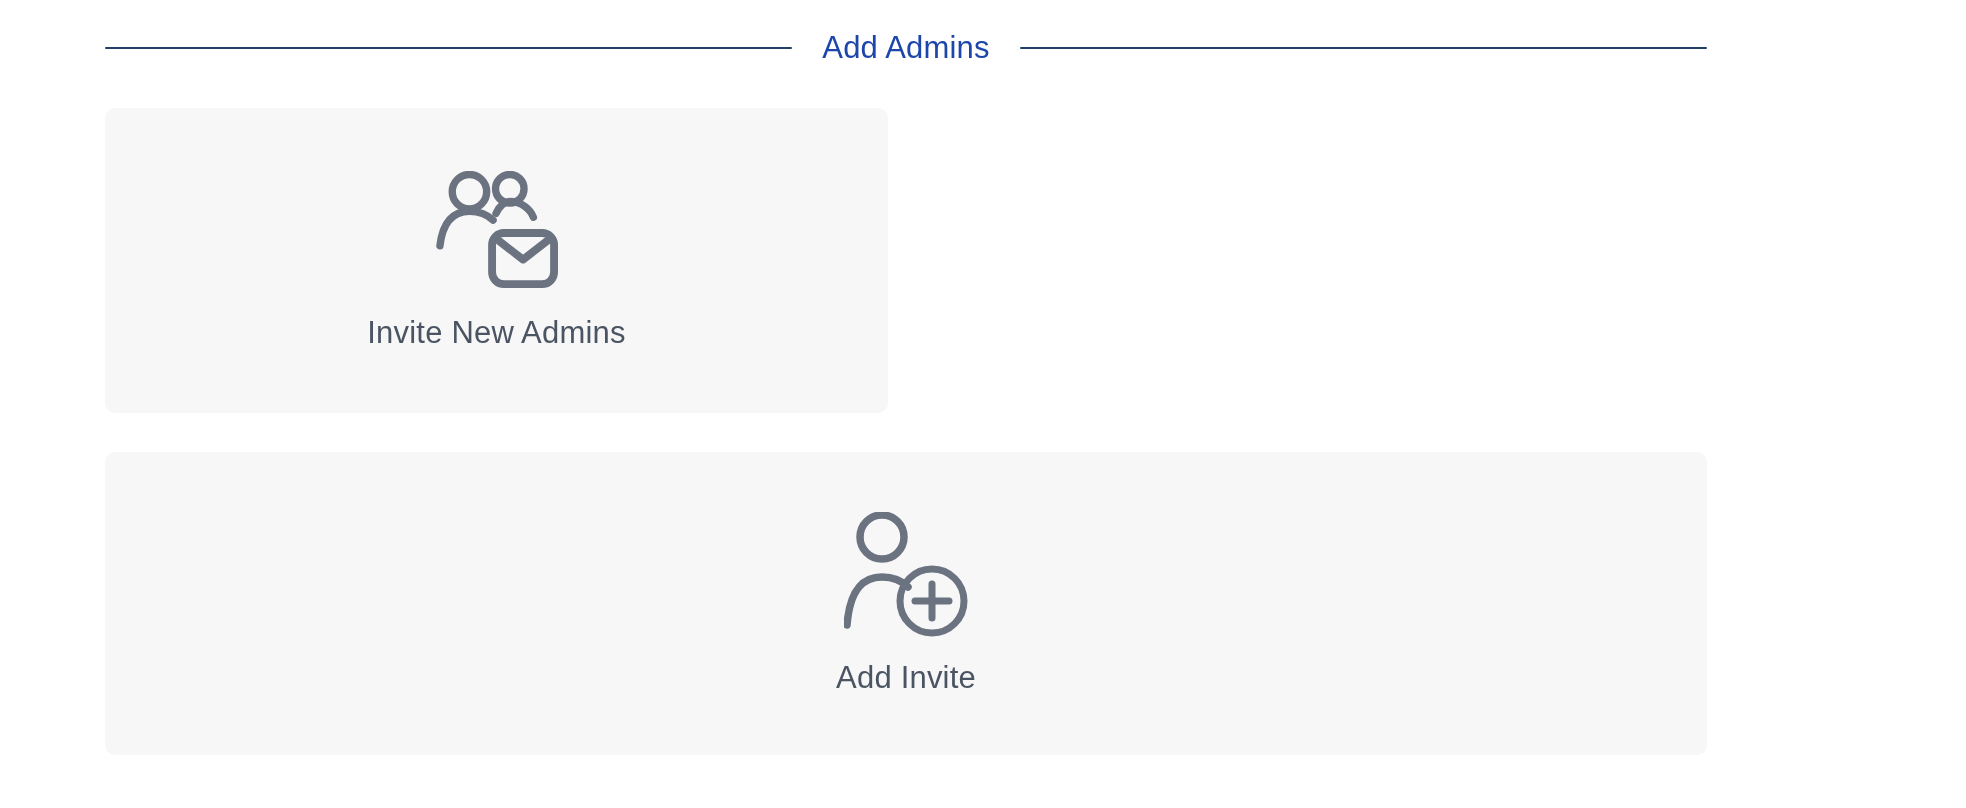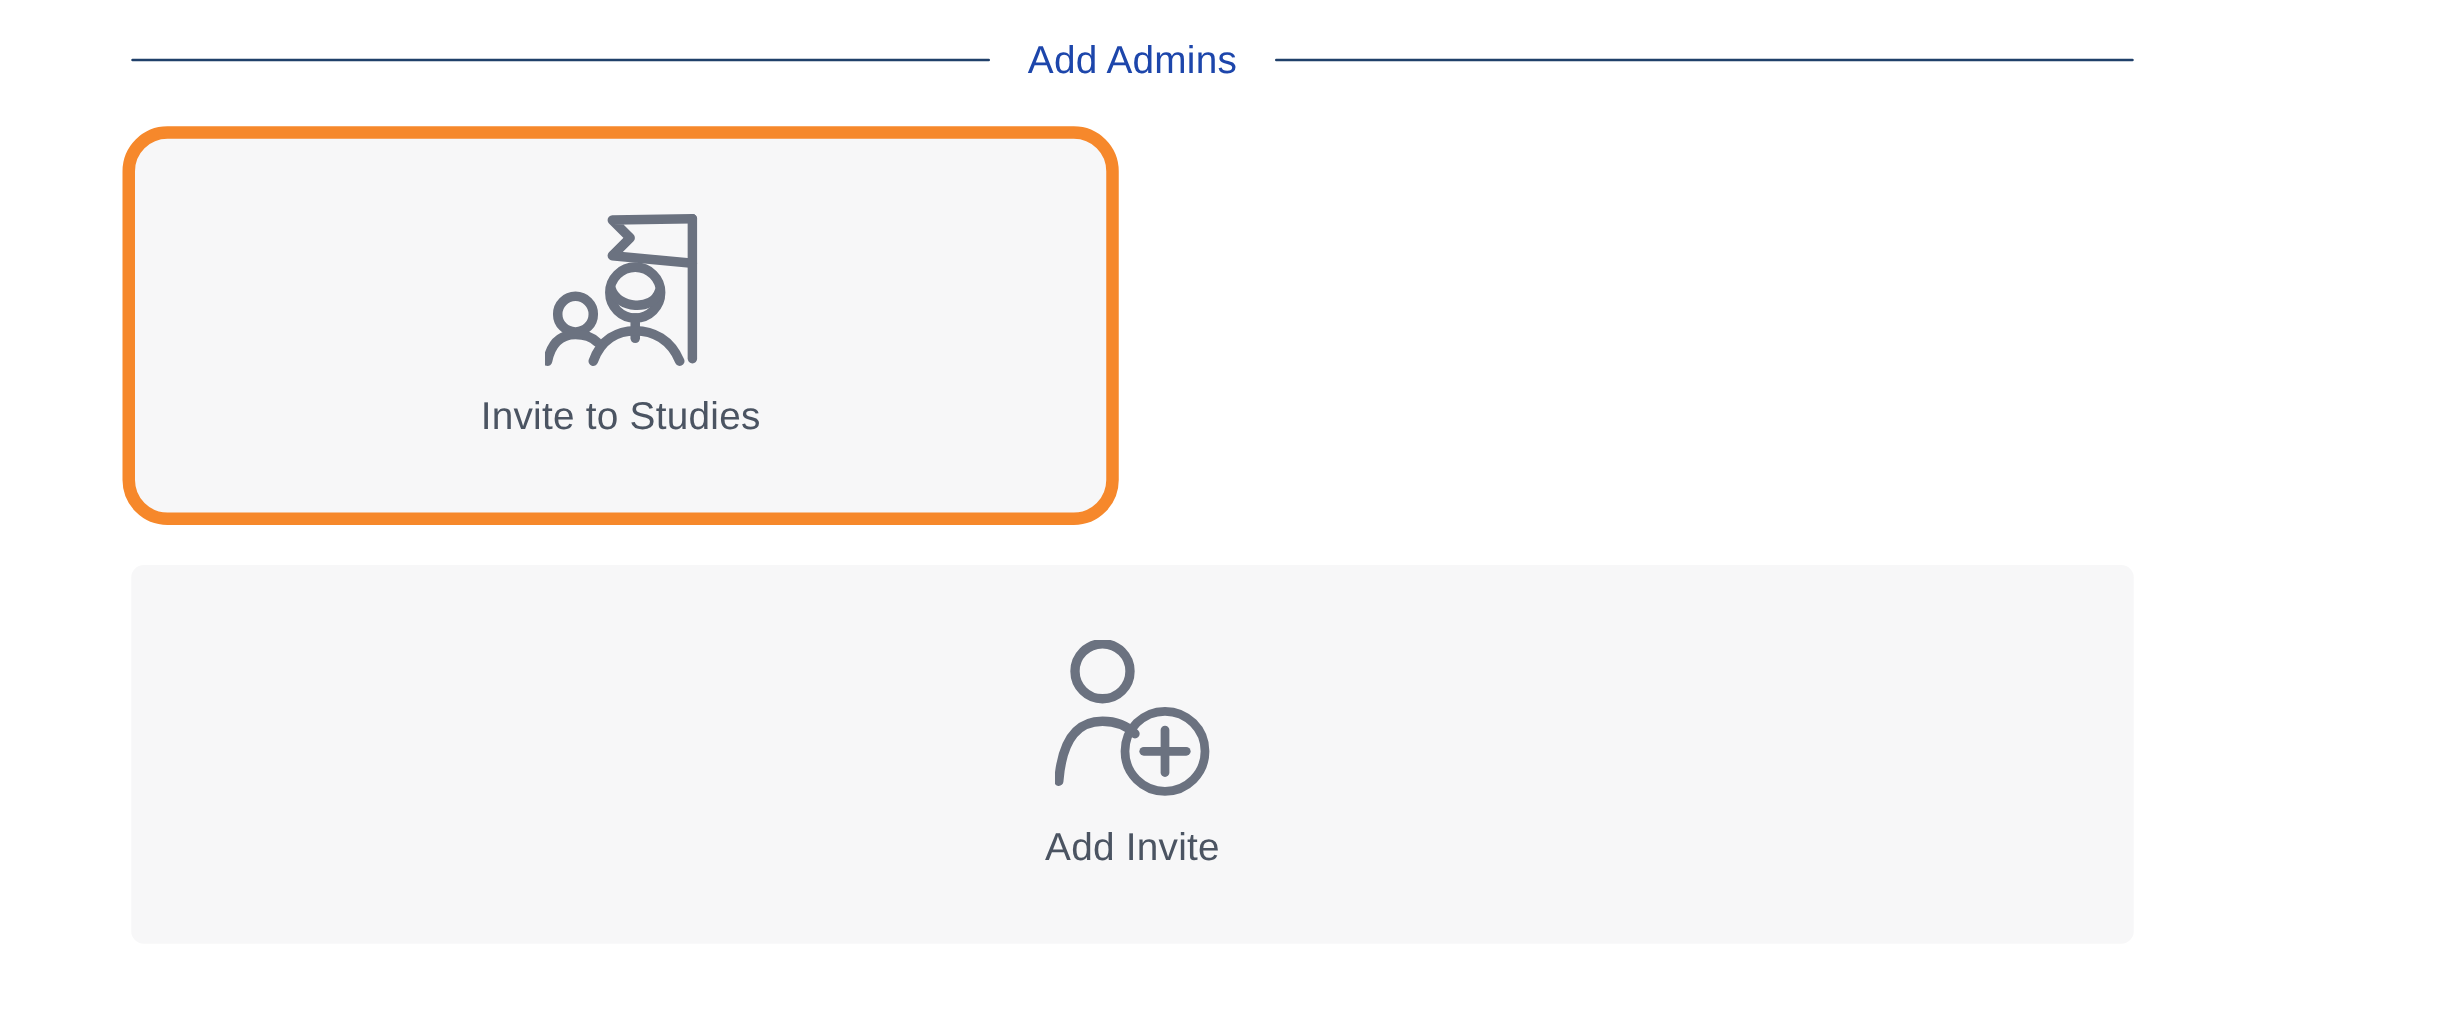--- a/index.html
+++ b/index.html
@@ -83,36 +83,34 @@
 <div class="page">
 
   <div class="header">
     <div class="line"></div>
     <div class="title">Add Admins</div>
     <div class="line"></div>
   </div>
 
   <div class="grid-top">
 
-
-    <div class="card selected">
+    <div class="card">
       <span class="icon">
-        <svg width="122" height="122" viewBox="0 0 120 120" fill="none" stroke="currentColor" stroke-width="7.5" stroke-linecap="round" stroke-linejoin="round">
-          <path d="M116,4 L53,5 L67,19 L53,33 L116,39"></path>
-          <path d="M116,4 L116,114"></path>
-          <circle cx="71" cy="62" r="20"></circle>
-          <path d="M52,59 C57,75 85,77 90,61"></path>
-          <path d="M71,82 L71,98"></path>
-          <path d="M38,116 C44,99 57,92 71,92 C85,92 99,99 106,116"></path>
-          <circle cx="24" cy="79" r="14"></circle>
-          <path d="M2,116 C5,101 13,95 24,95 C31,95 37,97 41,101"></path>
+        <svg width="122" height="122" viewBox="0 0 124 124" fill="none" stroke="currentColor" stroke-width="7.5" stroke-linecap="round" stroke-linejoin="round">
+          <circle cx="34" cy="21" r="17.5"></circle>
+          <path d="M4,76 C7,50 19,41 34,41 C45,41 53,45 58,50"></path>
+          <circle cx="75" cy="18" r="14.5"></circle>
+          <path d="M61,43 C65,35 69,31 75,31 C87,31 96,39 99,47"></path>
+          <rect x="57" y="63" width="63" height="52" rx="12" stroke-width="8"></rect>
+          <path d="M64,71 L88.5,90 L113,71" stroke-width="8"></path>
         </svg>
       </span>
-      <span class="label">Invite to Studies</span>
+      <span class="label">Invite New Admins</span>
     </div>
+
 
   </div>
 
   <div class="card card-wide">
     <span class="icon">
       <svg width="124" height="126" viewBox="0 0 124 126" fill="none" stroke="currentColor" stroke-width="7.5" stroke-linecap="round" stroke-linejoin="round">
         <circle cx="38" cy="25" r="22"></circle>
         <path d="M3,113 C6,76 20,65 38,65 C49,65 58,69 64,75"></path>
         <circle cx="88" cy="89" r="32" stroke-width="7"></circle>
         <path d="M71,89 L105,89" stroke-width="7"></path>

